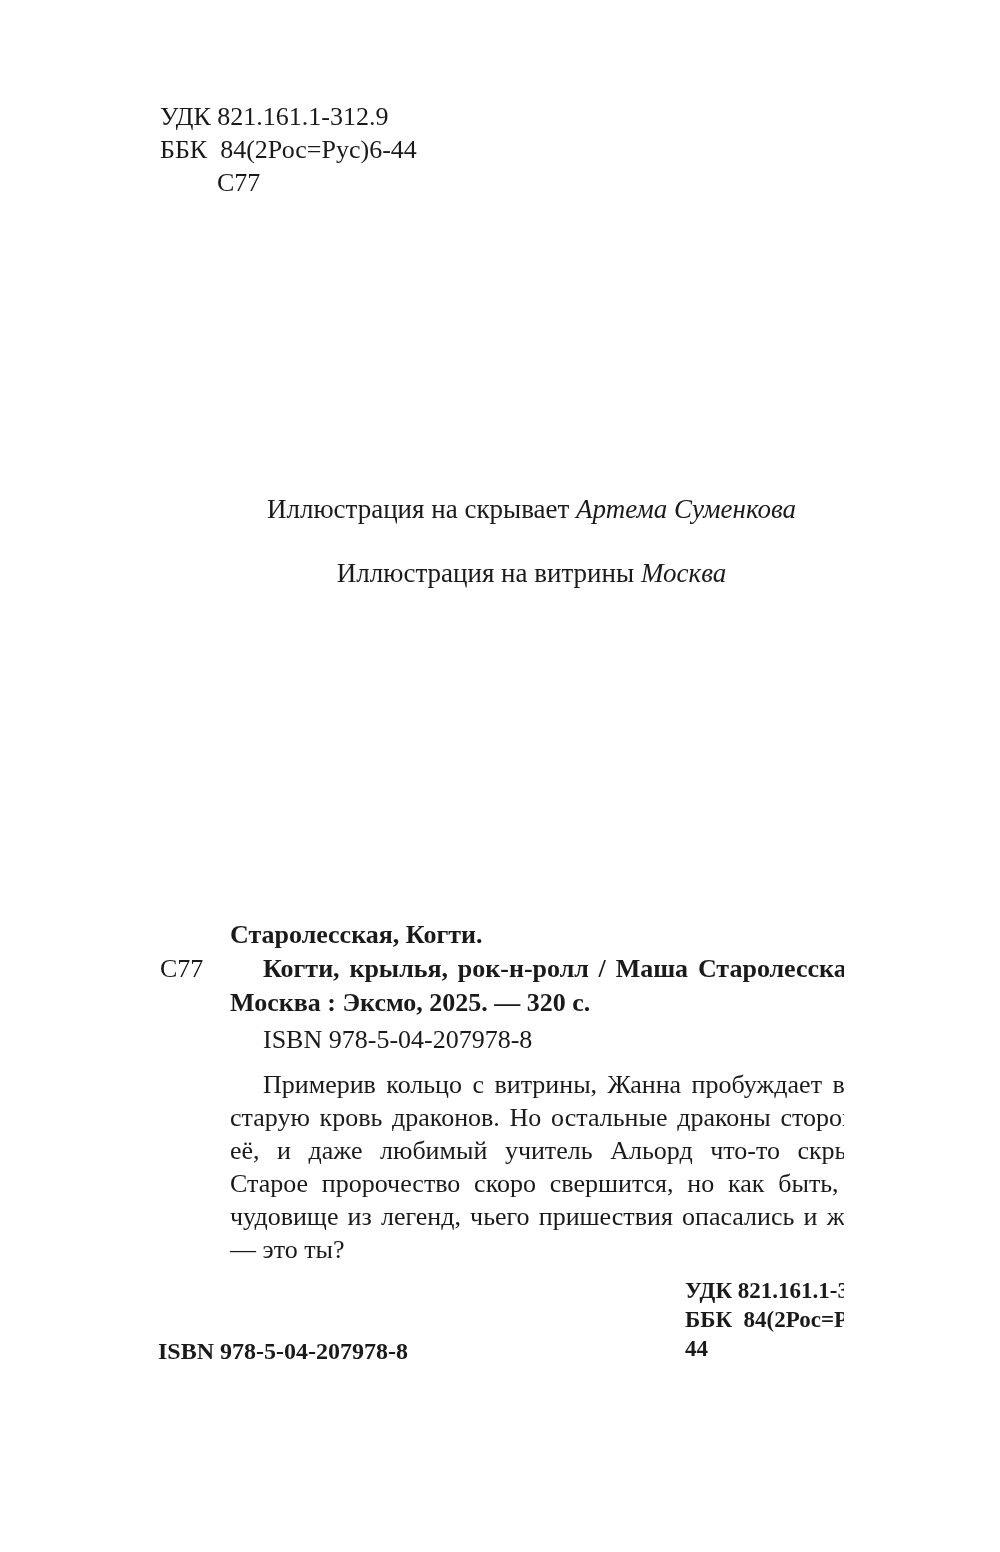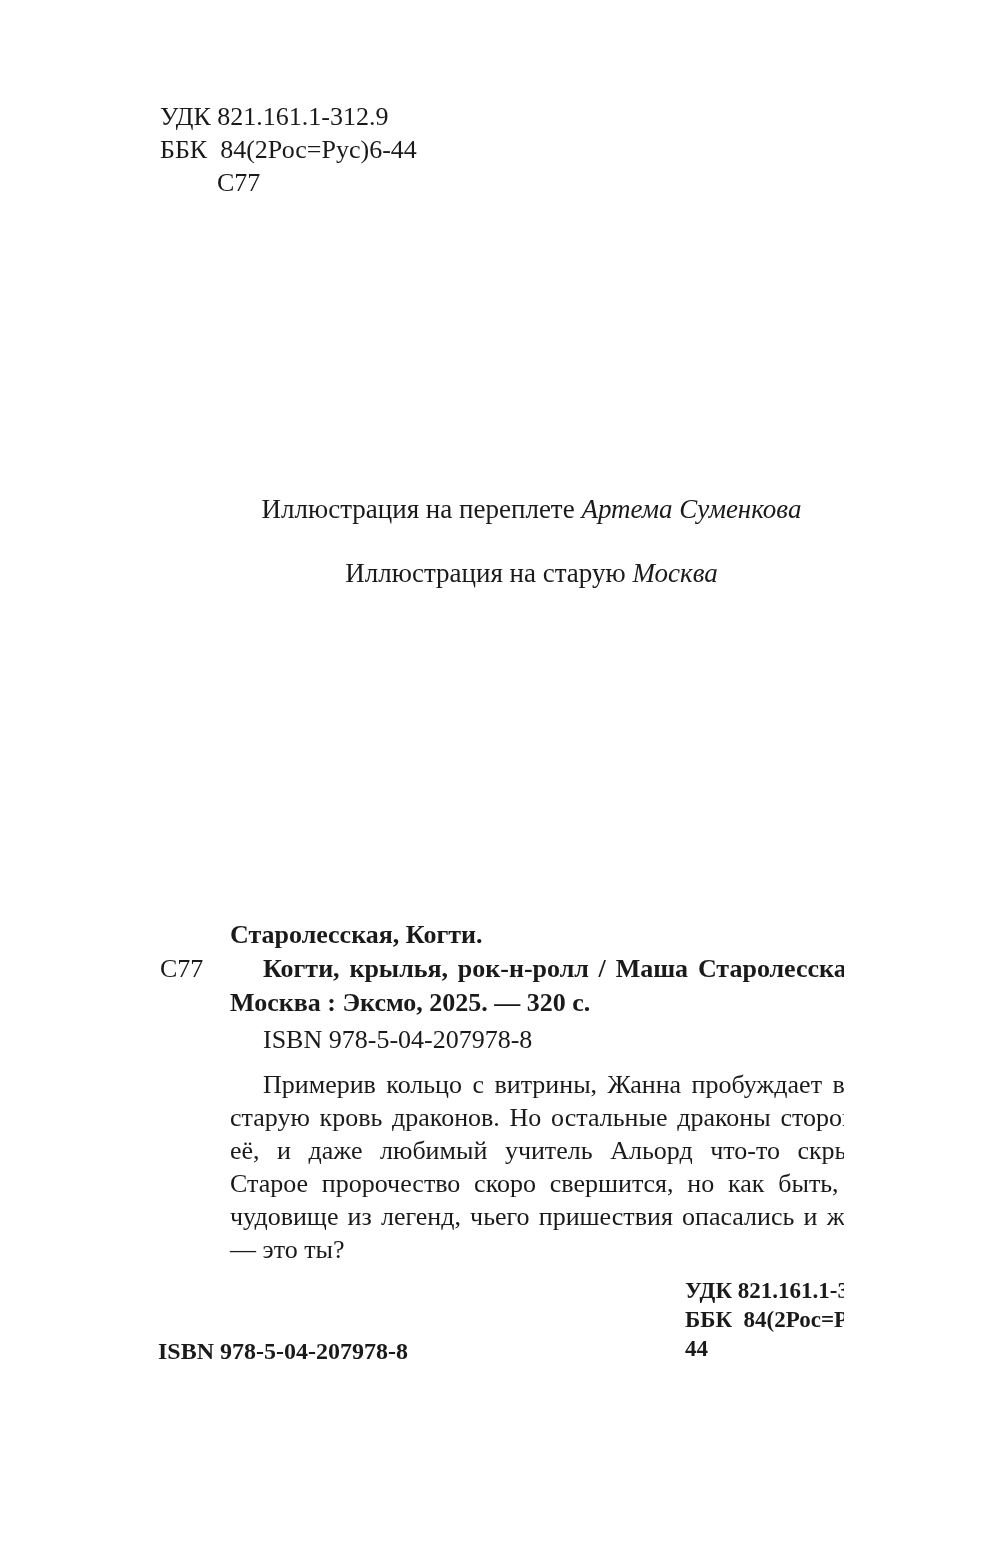--- a/index.html
+++ b/index.html
@@ -114,22 +114,22 @@
 
 <div class="sheet">
 
   <section class="top-codes">
     <div>УДК 821.161.1-312.9</div>
     <div class="prespace">ББК  84(2Рос=Рус)6-44</div>
     <div class="indent-code">С77</div>
   </section>
 
   <section class="credits">
-    <div class="credit-line prespace"><span>Иллюстрация на переплете </span><span class="artist">Артема Суменкова</span></div>
-    <div class="credit-line second prespace"><span>Иллюстрация на старую </span><span class="artist">Москва</span></div>
+    <div class="credit-line prespace"><span>Иллюстрация на скрывает </span><span class="artist">Артема Суменкова</span></div>
+    <div class="credit-line second prespace"><span>Иллюстрация на витрины </span><span class="artist">Москва</span></div>
   </section>
 
   <section class="catalog">
     <div class="author-heading">Старолесская, Когти.</div>
     <div class="entry-wrap">
       <span class="author-code">С77</span>
       <p class="entry">Когти, крылья, рок-н-ролл / Маша Старолесская. — Москва : Эксмо, 2025. — 320 с.</p>
     </div>
     <div class="isbn-line">ISBN 978-5-04-207978-8</div>
     <p class="annotation">Примерив кольцо с витрины, Жанна пробуждает в себе старую кровь драконов. Но остальные драконы сторонятся её, и даже любимый учитель Альорд что-то скрывает. Старое пророчество скоро свершится, но как быть, если чудовище из легенд, чьего пришествия опасались и ждали, — это ты?</p>

